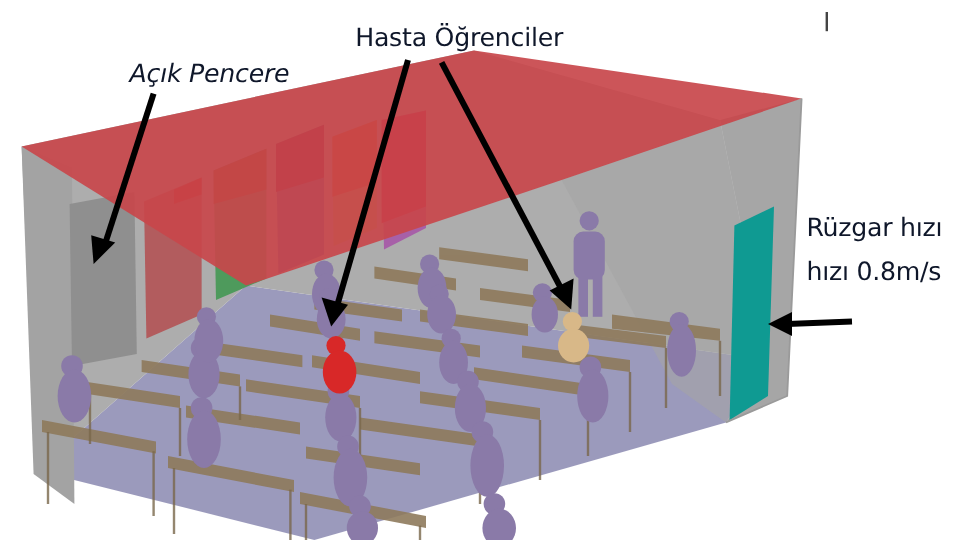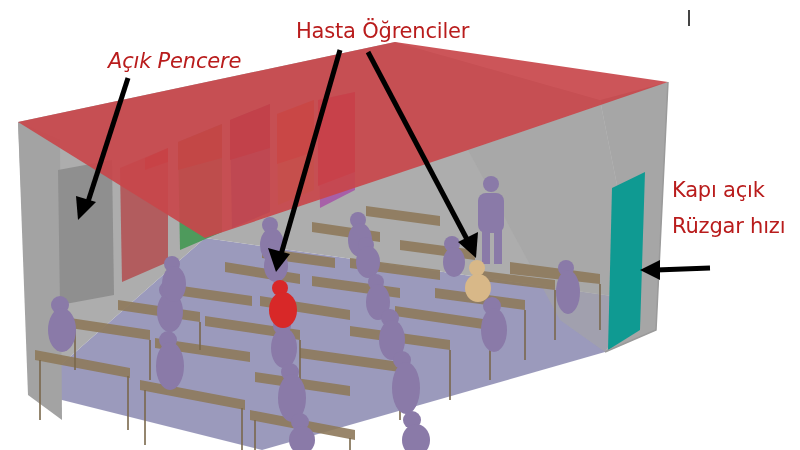--- a/index.html
+++ b/index.html
@@ -1,18 +1,18 @@
 <!DOCTYPE html>
 <html><head>
   <meta charset="utf-8">
   <style>
     html, body { margin: 0; padding: 0; background: #ffffff; }
     body { width: 800px; height: 450px; position: relative; overflow: hidden; font-family: "Liberation Sans", sans-serif; }
     #scene { position: absolute; left: 0; top: 0; width: 800px; height: 450px; }
-    .label { position: absolute; color: #b91c1c; font-family: "DejaVu Sans", sans-serif; font-size: 21px; line-height: 1.25; white-space: nowrap; letter-spacing: -0.2px; }
+    .label { position: absolute; color: #0f172a; font-family: "DejaVu Sans", sans-serif; font-size: 21px; line-height: 1.25; white-space: nowrap; letter-spacing: -0.2px; }
     #label-window { left: 108px; top: 48px; font-style: italic; }
     #label-sick { left: 296px; top: 18px; }
     #label-door { left: 672px; top: 172px; font-size: 21px; line-height: 36px; }
     #label-door span { display: block; }
     #cursor-mark { position: absolute; left: 688px; top: 10px; width: 2px; height: 16px; background: #444; }
   </style>
 </head>
 <body>
 
 <svg id="scene" viewBox="0 0 800 450" xmlns="http://www.w3.org/2000/svg">
@@ -203,16 +203,16 @@
     <g>
       <line x1="710" y1="268" x2="656" y2="270"></line>
       <polygon points="640,270 660,260 660,280" stroke="none"></polygon>
     </g>
   </g>
 </svg>
 
 <div class="label" id="label-window">Açık Pencere</div>
 <div class="label" id="label-sick">Hasta Öğrenciler</div>
 <div class="label" id="label-door">
-  <span>Kapı açık</span>
   <span>Rüzgar hızı</span>
+  <span>hızı 0.8m/s</span>
 </div>
 <div id="cursor-mark"></div>
 
 </body></html>

